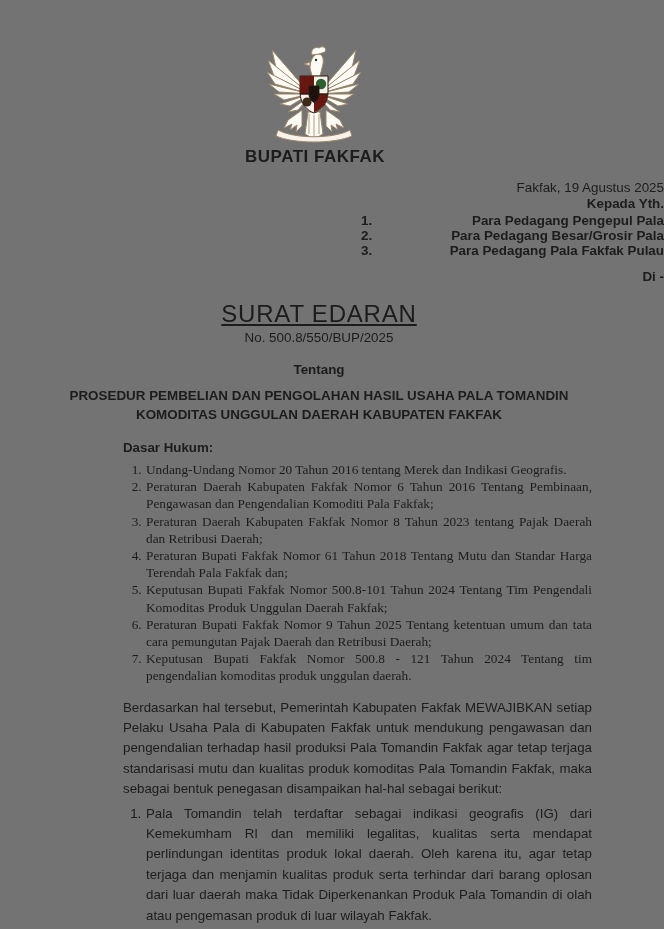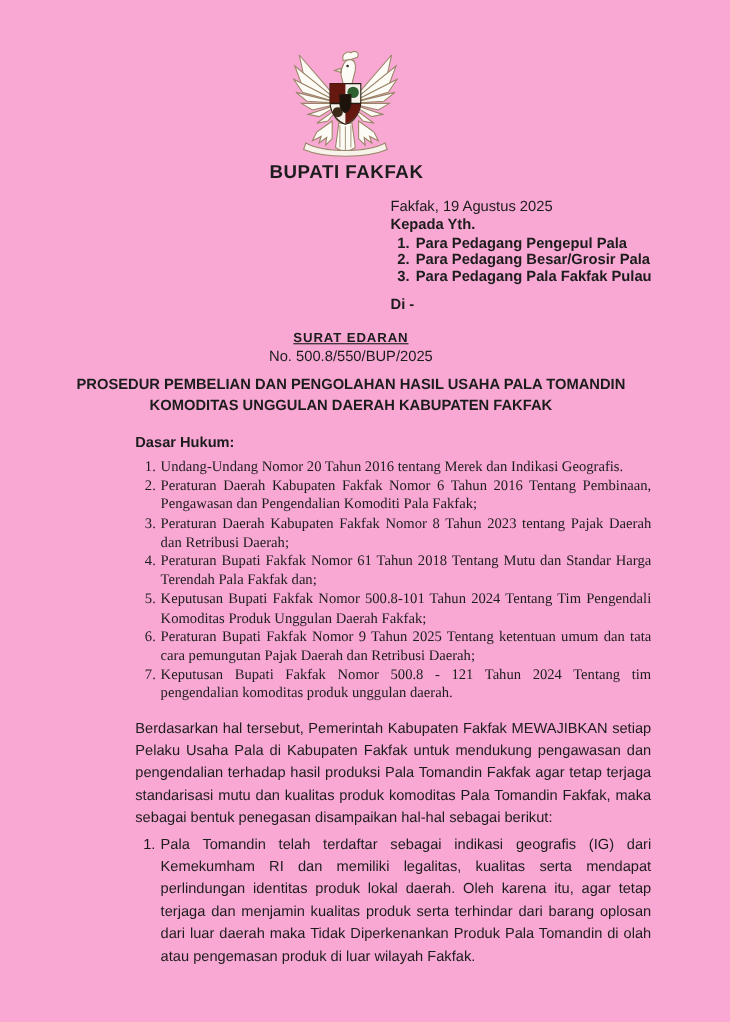--- a/index.html
+++ b/index.html
@@ -1,38 +1,38 @@
 <!DOCTYPE html>
 <html><head>
 <meta charset="utf-8">
 <style>
   html,body { margin:0; padding:0; background:#ffffff; }
   .page {
-    width:664px; height:929px; background:#f9a8d4; position:relative;
+    width:664px; height:929px; background:#737373; position:relative;
     font-family:"Liberation Sans", sans-serif; color:#1c1c1c;
     box-sizing:border-box; padding-top:42px; overflow:hidden;
   }
   
   .letterhead { text-align:center; }
   .emblem { display:block; margin:0 auto; transform:translateX(-18px); }
   .letterhead-title {
     margin-top:3px; font-size:17px; font-weight:bold; letter-spacing:.5px;
     transform:translateX(-17px);
   }
   
-  .address { margin:13px 0 0 355px; font-size:13.4px; }
+  .address { margin:13px 0 0 355px; font-size:13.4px;text-align:right; }
   .address .date { line-height:16px; }
   .bold { font-weight:bold; }
   .recipients { margin:2px 0 0; padding-left:21px; font-weight:bold; line-height:15px; }
   .recipients li { padding-left:2px; }
   .di { font-weight:bold; margin-top:11px; }
   .place { font-weight:bold; text-decoration:underline; margin:9px 0 0 62px; display:inline-block; }
   
   .title-block { margin:16px 88px 0 62px; text-align:center; }
-  .heading { font-size:12px; font-weight:bold; text-decoration:underline; letter-spacing:.8px; margin:0; }
+  .heading { font-size:24px; font-weight:normal; text-decoration:underline; letter-spacing:.8px; margin:0; }
   .number { font-size:13.4px; margin-top:2px; }
   .tentang { font-size:13.4px; font-weight:bold; margin-top:17px; }
   .subject { font-size:13.4px; font-weight:bold; line-height:19px; margin:9px auto 0; max-width:575px; }
   
   .body { margin:16px 72px 0 123px; font-size:13.3px; }
   .legal-label { font-weight:bold; }
   .legal { margin:6px 0 0; padding-left:22px; line-height:17.2px; text-align:justify;font-family:Liberation Serif, serif; }
   .legal li { padding-left:1px; }
   .para { text-align:justify; line-height:20.4px; margin:13px 0 0; }
   .points { margin:4px 0 0; padding-left:22px; line-height:20.4px; text-align:justify; }
@@ -101,20 +101,21 @@
       <li>Para Pedagang Pengepul Pala</li>
       <li>Para Pedagang Besar/Grosir Pala</li>
       <li>Para Pedagang Pala Fakfak Pulau</li>
     </ol>
     <div class="di">Di -</div>
   </section>
 
   <section class="title-block">
     <h1 class="heading">SURAT EDARAN</h1>
     <div class="number">No. 500.8/550/BUP/2025</div>
+    <div class="tentang">Tentang</div>
     <div class="subject">PROSEDUR PEMBELIAN DAN PENGOLAHAN HASIL USAHA PALA TOMANDIN KOMODITAS UNGGULAN DAERAH KABUPATEN FAKFAK</div>
   </section>
 
   <section class="body">
     <div class="legal-label">Dasar Hukum:</div>
     <ol class="legal">
       <li>Undang-Undang Nomor 20 Tahun 2016 tentang Merek dan Indikasi Geografis.</li>
       <li>Peraturan Daerah Kabupaten Fakfak Nomor 6 Tahun 2016 Tentang Pembinaan, Pengawasan dan Pengendalian Komoditi Pala Fakfak;</li>
       <li>Peraturan Daerah Kabupaten Fakfak Nomor 8 Tahun 2023 tentang Pajak Daerah dan Retribusi Daerah;</li>
       <li>Peraturan Bupati Fakfak Nomor 61 Tahun 2018 Tentang Mutu dan Standar Harga Terendah Pala Fakfak dan;</li>

